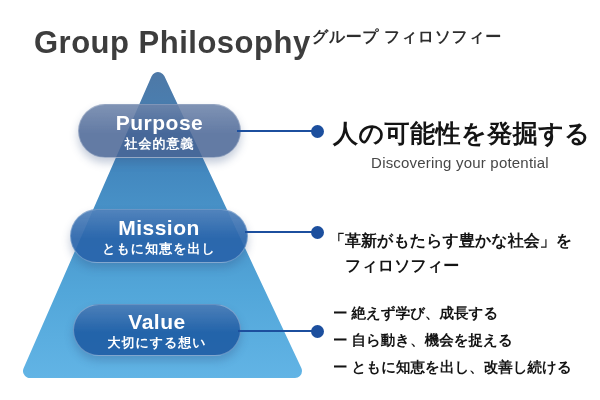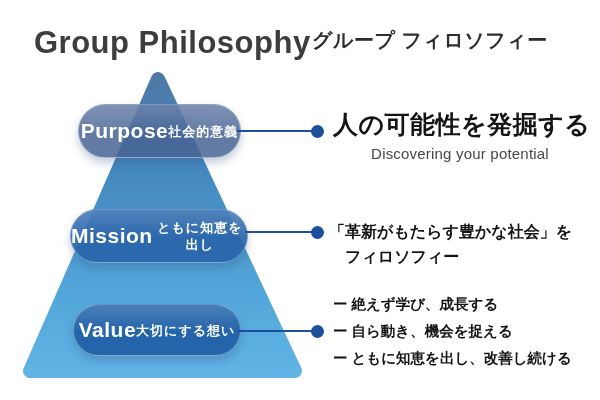--- a/index.html
+++ b/index.html
@@ -8,32 +8,32 @@
     font-family:"Liberation Sans","DejaVu Sans",sans-serif;
   }
   
   .page-title{
     position:absolute;left:22px;top:14px;margin:12px;
     font-size:31px;line-height:34px;font-weight:bold;letter-spacing:.5px;
     color:var(--title-text,#3d3d3d);
   }
   .page-subtitle{
     position:absolute;left:312px;top:27px;
-    font-size:20px;font-weight:bold;letter-spacing:.5px;
+    font-size:16px;font-weight:bold;letter-spacing:.5px;
     color:#2e2e2e;
   }
   
   .pyramid{position:absolute;left:0;top:0;width:600px;height:400px;}
   .g0{stop-color:var(--pyramid-top,#4e78a6);}
   .g1{stop-color:var(--pyramid-mid,#4388bf);}
   .g2{stop-color:var(--pyramid-lower,#52a6d9);}
   .g3{stop-color:var(--pyramid-bottom,#63b5e6);}
   
   .pill{
-    position:absolute;display:flex;flex-direction:row;align-items:center;justify-content:center;
+    position:absolute;display:flex;flex-direction:column;align-items:center;justify-content:center;
     border-radius:28px;color:#ffffff;text-align:center;
     border:1px solid rgba(255,255,255,.30);
     box-shadow:0 5px 9px rgba(45,75,125,.28);
     background-image:linear-gradient(180deg,rgba(255,255,255,.18),rgba(255,255,255,0) 55%);
     box-sizing:border-box;
   }
   .pill-purpose{left:78px;top:104px;width:163px;height:54px;background-color:var(--pill-purpose,rgba(72,100,148,.85));}
   .pill-mission{left:70px;top:209px;width:178px;height:54px;background-color:var(--pill-mission,rgba(40,100,170,.92));}
   .pill-value{left:73px;top:304px;width:168px;height:52px;background-color:var(--pill-value,rgba(33,96,166,.95));justify-content:center;}
   .pill-label{font-size:21px;line-height:24px;font-weight:bold;letter-spacing:.5px;}
@@ -41,21 +41,21 @@
   
   .connector{position:absolute;height:2px;background:var(--accent-navy,#1c4f9e);}
   .connector .dot{
     position:absolute;right:-7px;top:-5.5px;width:13px;height:13px;border-radius:50%;
     background:var(--accent-navy,#1c4f9e);
   }
   .connector-purpose{left:237px;top:130px;width:80px;}
   .connector-mission{left:245px;top:231px;width:72px;}
   .connector-value{left:238px;top:330px;width:79px;}
   
-  .detail{position:absolute;color:var(--body-text,#141414);}
+  .detail{position:absolute;color:var(--body-text,#141414);margin-top:9px;}
   .detail-purpose{left:333px;top:108px;width:254px;text-align:center;}
   .headline{font-size:25px;line-height:32px;font-weight:bold;letter-spacing:.5px;white-space:nowrap;}
   .subheadline{margin-top:5px;font-size:15px;font-weight:normal;color:#474747;letter-spacing:.2px;}
   .detail-mission{left:329px;top:219px;font-size:16px;font-weight:bold;line-height:25px;white-space:nowrap;}
   .m-line2{padding-left:16px;}
   .detail-value{left:333px;top:291px;font-size:14.5px;font-weight:bold;line-height:27px;white-space:nowrap;}
 </style>
 </head>
 <body>
 

